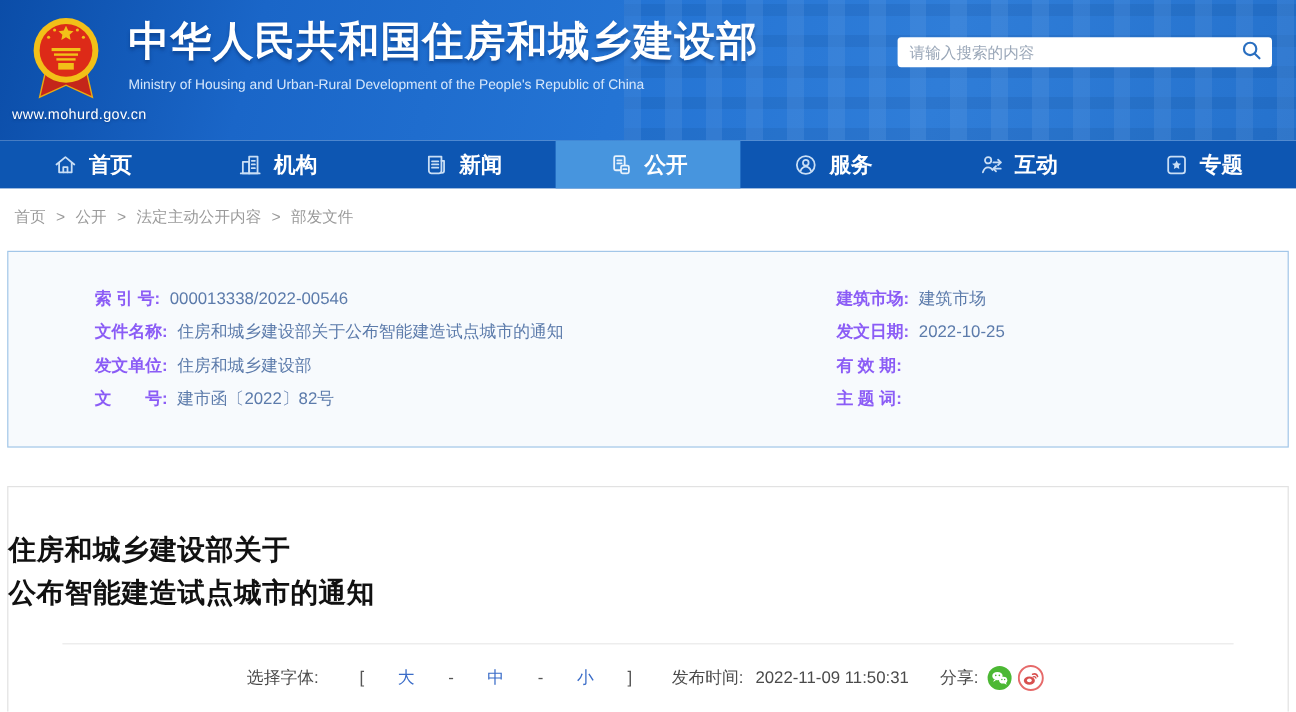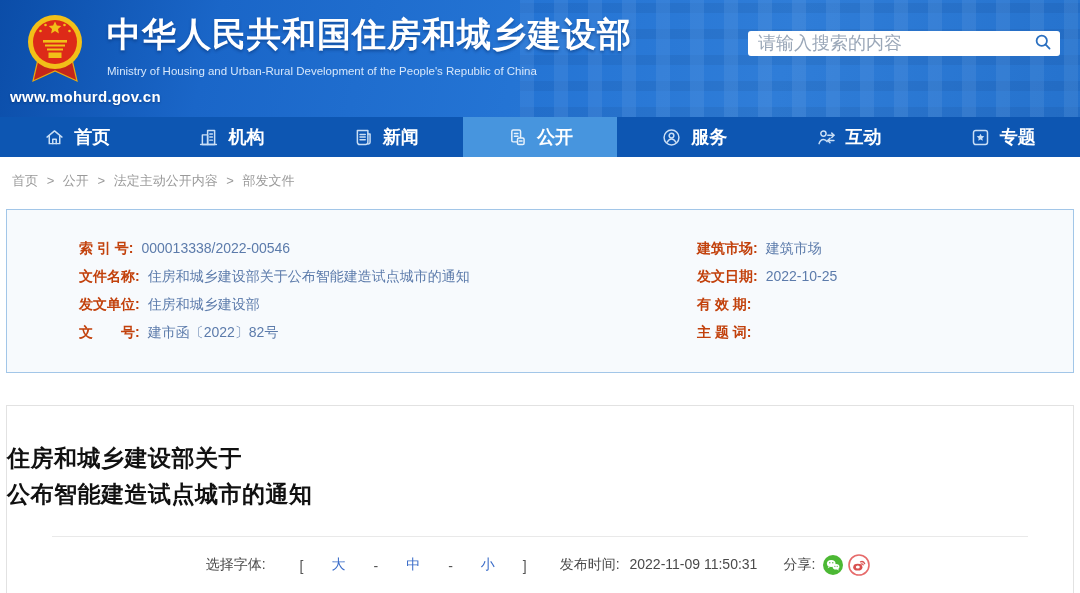--- a/index.html
+++ b/index.html
@@ -13,36 +13,36 @@
     overflow: hidden;
   }
   .header-photo {
     position: absolute; right: 0; top: 0; width: 560px; height: 117px; opacity: .18;
     background:
       repeating-linear-gradient(90deg, rgba(255,255,255,.35) 0 14px, transparent 14px 34px),
       repeating-linear-gradient(0deg, rgba(10,40,90,.45) 0 10px, transparent 10px 26px);
   }
   .emblem { position: absolute; left: 26px; top: 13px; }
   .site-url {
-    position: absolute; left: 10px; top: 88px; color: #fff; font-size: 15px;
-    font-weight: bold; letter-spacing: .3px; text-shadow: 0 1px 2px rgba(0,40,100,.5);
+    position: absolute; left: 10px; top: 88px; color: #fff; font-size: 12px;
+    font-weight: normal; letter-spacing: .3px; text-shadow: 0 1px 2px rgba(0,40,100,.5);
   }
   .title-block { position: absolute; left: 107px; top: 12px; }
   .site-title {
     color: #fff; font-size: 34px; font-weight: 700; letter-spacing: 1px;
     text-shadow: 0 2px 3px rgba(0,40,100,.45); white-space: nowrap;
   }
   .site-subtitle { margin-top: 7px; color: #d6e7fb; font-size: 11.5px; white-space: nowrap; }
   .search-box {
     position: absolute; right: 20px; top: 31px; width: 312px; height: 25px;
     background: #fff; border-radius: 3px; display: flex; align-items: center;
   }
   .search-box input {
     flex: 1; border: none; outline: none; background: transparent;
-    font-size: 18px; color: #333; padding: 0 6px 0 10px;
+    font-size: 13px; color: #333; padding: 0 6px 0 10px;
     font-family: "Liberation Sans", "DejaVu Sans", sans-serif;
   }
   .search-box input::placeholder { color: #9aa7b8; }
   .search-btn { border: none; background: transparent; cursor: pointer; display: flex; align-items: center; padding: 0 8px 0 0; }
 
   
   .nav { width: 1080px; height: 40px; background: #0d56b2; display: flex; }
   .nav-item {
     flex: 1; display: flex; align-items: center; justify-content: center; gap: 9px;
     color: #fff; font-size: 18px; font-weight: 700; cursor: pointer;
@@ -56,31 +56,31 @@
   .breadcrumb .sep { margin: 0 5px; color: #9a9a9a; }
 
   
   .info-box {
     margin: 19px 6px 0 6px; border: 1px solid #a2c6e8; background: #f7fafd;
     padding: 24px 0 26px 0; display: flex; font-size: 14px;
   }
   .info-col.left { width: 690px; padding-left: 72px; }
   .info-col.right { flex: 1; }
   .info-row { line-height: 28px; white-space: nowrap; }
-  .info-label { font-weight: 700; color: #c2410c; margin-right: 8px; }
+  .info-label { font-weight: 700; color: #8b5cf6; margin-right: 8px; }
   .info-value { color: #5c7bab; }
 
   
   .article-box { margin: 32px 6px 0 6px; border: 1px solid #e2e2e2; height: 260px; background: #fff; }
   .article-title { margin-top: 34px; text-align: left; color: #111;
     font-size: 23px; font-weight: 700; line-height: 36px; letter-spacing: .5px; }
   .title-divider { margin: 24px 45px 0 45px; border-top: 1px solid #e9e9e9; }
   .meta-row { margin-top: 17px; display: flex; align-items: center; justify-content: center;
     font-size: 14px; color: #4a4a4a; }
-  .font-selector { display: flex; align-items: flex-end; gap: 25px; }
+  .font-selector { display: flex; align-items: flex-start; gap: 25px; }
   .font-selector .fs-label { margin-right: 6px; }
   .font-selector .bracket, .font-selector .dash { color: #555; margin: 0 3px; }
   .font-size-link { color: #3a6cc8; cursor: pointer; }
   .publish-time { margin-left: 30px; }
   .publish-time .pt-value { margin-left: 6px; }
   .share { margin-left: 26px; display: flex; align-items: center; }
   .share .share-label { margin-right: 7px; }
   .share-icon { display: flex; margin-right: 4px; cursor: pointer; }
 </style>
 </head>

